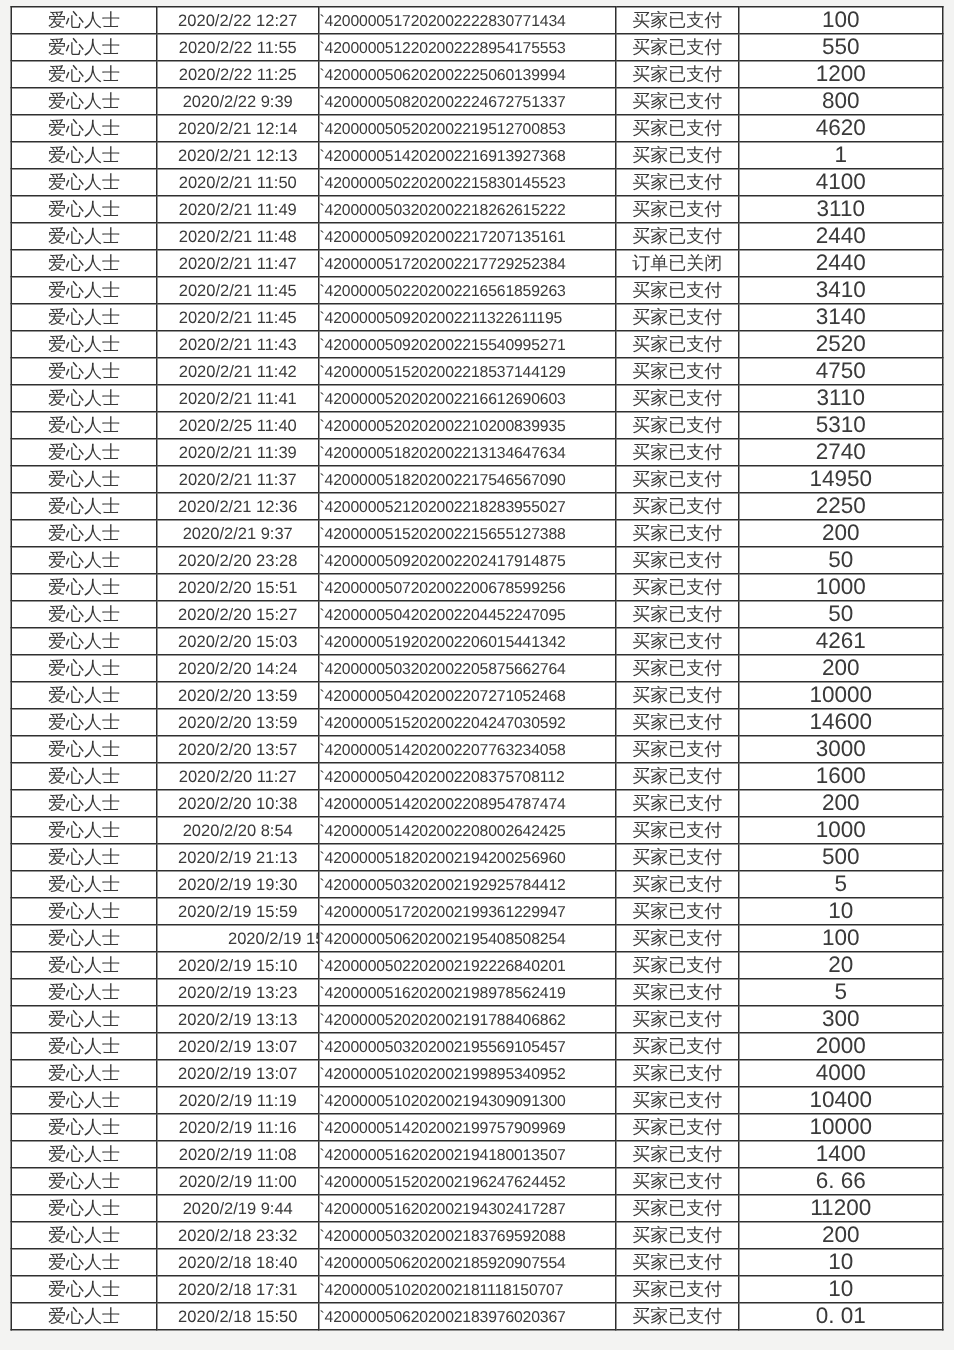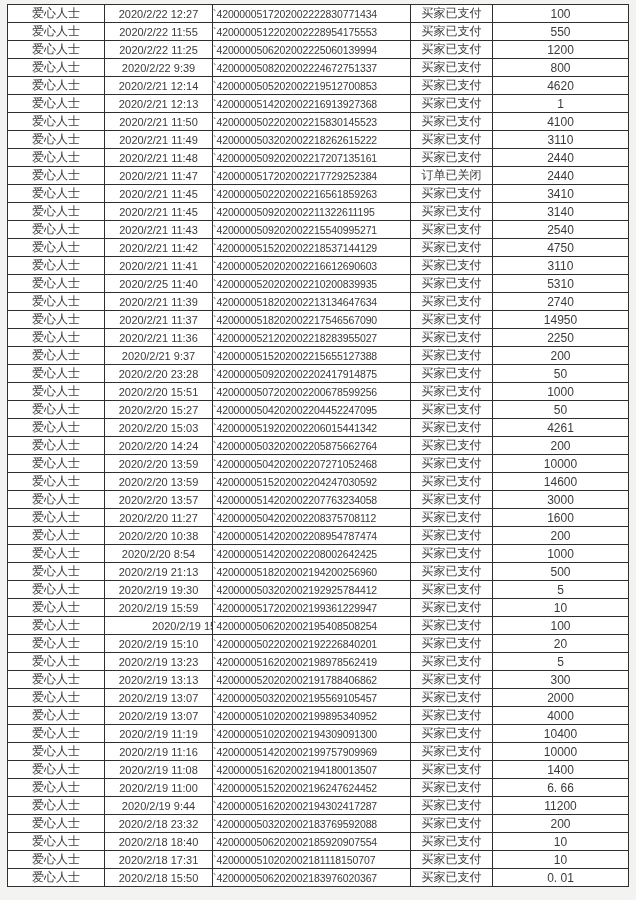--- a/index.html
+++ b/index.html
@@ -24,21 +24,21 @@
     padding:0;
     overflow:hidden;
     white-space:nowrap;
     color:#3a3a3a;
     vertical-align:middle;
   }
   td.c-name  {font-size:12px;text-align:center;}
   td.c-date  {font-size:11px;text-align:center;}
   td.c-order {font-size:10.5px;text-align:left;padding-left:3px;letter-spacing:-0.1px;}
   td.c-status{font-size:12px;text-align:center;}
-  td.c-amount{font-size:12px;text-align:center;}
+  td.c-amount{font-size:15px;text-align:center;}
 </style>
 </head>
 <body style="background: rgb(243, 243, 242);">
 
 <div class="sheet">
   <table class="tbl" style="background: rgb(255, 255, 255);">
     <colgroup>
       <col style="width:97px">
       <col style="width:108px">
       <col style="width:198px">
@@ -128,21 +128,21 @@
     <td class="c-date" style="border-color: rgb(47, 47, 47); color: rgb(58, 58, 58);">2020/2/21 11:45</td>
     <td class="c-order" style="border-color: rgb(47, 47, 47); color: rgb(58, 58, 58);">`4200000509202002211322611195</td>
     <td class="c-status" style="border-color: rgb(47, 47, 47); color: rgb(58, 58, 58);">买家已支付</td>
     <td class="c-amount" style="border-color: rgb(47, 47, 47); color: rgb(58, 58, 58);">3140</td>
   </tr>
         <tr>
     <td class="c-name" style="border-color: rgb(47, 47, 47); color: rgb(58, 58, 58);">爱心人士</td>
     <td class="c-date" style="border-color: rgb(47, 47, 47); color: rgb(58, 58, 58);">2020/2/21 11:43</td>
     <td class="c-order" style="border-color: rgb(47, 47, 47); color: rgb(58, 58, 58);">`4200000509202002215540995271</td>
     <td class="c-status" style="border-color: rgb(47, 47, 47); color: rgb(58, 58, 58);">买家已支付</td>
-    <td class="c-amount" style="border-color: rgb(47, 47, 47); color: rgb(58, 58, 58);">2540</td>
+    <td class="c-amount" style="border-color: rgb(47, 47, 47); color: rgb(58, 58, 58);">2520</td>
   </tr>
         <tr>
     <td class="c-name" style="border-color: rgb(47, 47, 47); color: rgb(58, 58, 58);">爱心人士</td>
     <td class="c-date" style="border-color: rgb(47, 47, 47); color: rgb(58, 58, 58);">2020/2/21 11:42</td>
     <td class="c-order" style="border-color: rgb(47, 47, 47); color: rgb(58, 58, 58);">`4200000515202002218537144129</td>
     <td class="c-status" style="border-color: rgb(47, 47, 47); color: rgb(58, 58, 58);">买家已支付</td>
     <td class="c-amount" style="border-color: rgb(47, 47, 47); color: rgb(58, 58, 58);">4750</td>
   </tr>
         <tr>
     <td class="c-name" style="border-color: rgb(47, 47, 47); color: rgb(58, 58, 58);">爱心人士</td>
@@ -167,21 +167,21 @@
   </tr>
         <tr>
     <td class="c-name" style="border-color: rgb(47, 47, 47); color: rgb(58, 58, 58);">爱心人士</td>
     <td class="c-date" style="border-color: rgb(47, 47, 47); color: rgb(58, 58, 58);">2020/2/21 11:37</td>
     <td class="c-order" style="border-color: rgb(47, 47, 47); color: rgb(58, 58, 58);">`4200000518202002217546567090</td>
     <td class="c-status" style="border-color: rgb(47, 47, 47); color: rgb(58, 58, 58);">买家已支付</td>
     <td class="c-amount" style="border-color: rgb(47, 47, 47); color: rgb(58, 58, 58);">14950</td>
   </tr>
         <tr>
     <td class="c-name" style="border-color: rgb(47, 47, 47); color: rgb(58, 58, 58);">爱心人士</td>
-    <td class="c-date" style="border-color: rgb(47, 47, 47); color: rgb(58, 58, 58);">2020/2/21 11:36</td>
+    <td class="c-date" style="border-color: rgb(47, 47, 47); color: rgb(58, 58, 58);">2020/2/21 12:36</td>
     <td class="c-order" style="border-color: rgb(47, 47, 47); color: rgb(58, 58, 58);">`4200000521202002218283955027</td>
     <td class="c-status" style="border-color: rgb(47, 47, 47); color: rgb(58, 58, 58);">买家已支付</td>
     <td class="c-amount" style="border-color: rgb(47, 47, 47); color: rgb(58, 58, 58);">2250</td>
   </tr>
         <tr>
     <td class="c-name" style="border-color: rgb(47, 47, 47); color: rgb(58, 58, 58);">爱心人士</td>
     <td class="c-date" style="border-color: rgb(47, 47, 47); color: rgb(58, 58, 58);">2020/2/21 9:37</td>
     <td class="c-order" style="border-color: rgb(47, 47, 47); color: rgb(58, 58, 58);">`4200000515202002215655127388</td>
     <td class="c-status" style="border-color: rgb(47, 47, 47); color: rgb(58, 58, 58);">买家已支付</td>
     <td class="c-amount" style="border-color: rgb(47, 47, 47); color: rgb(58, 58, 58);">200</td>

